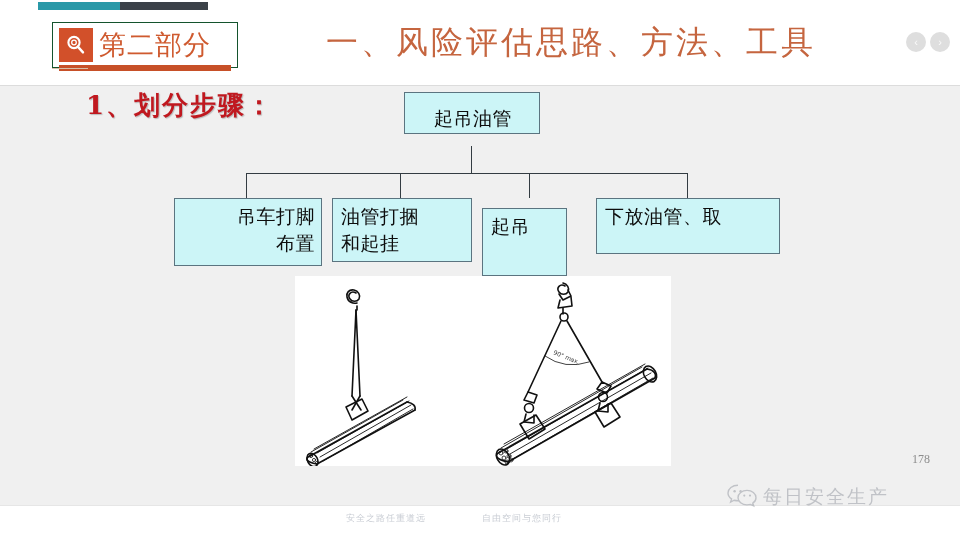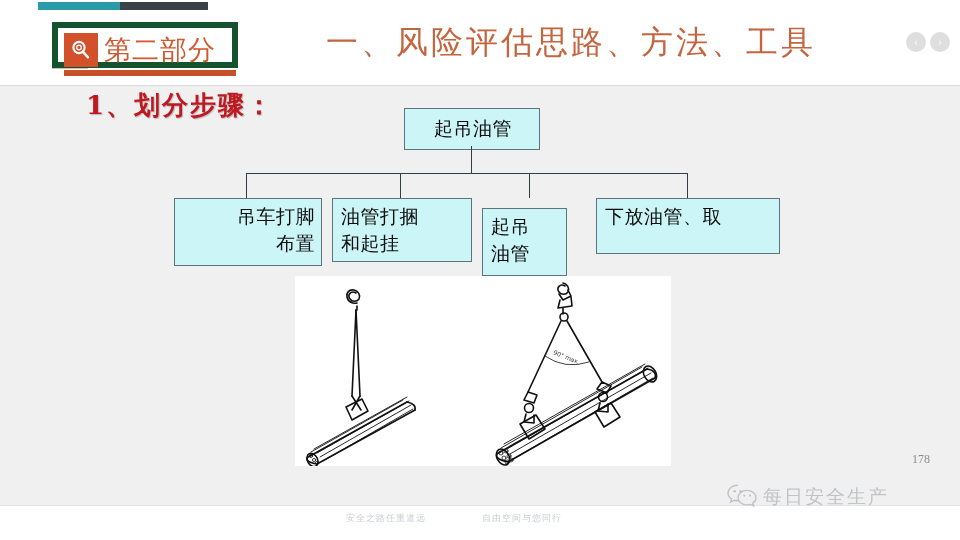--- a/index.html
+++ b/index.html
@@ -43,21 +43,21 @@
     position: absolute; left: 82px; top: 0;
     width: 88px; height: 8px;
     background: #3b4148;
   }
 
   
   .section-badge {
     position: absolute;
     left: 52px; top: 22px;
     width: 186px; height: 46px;
-    border: 6px solid #14532d;
+    border: 1px solid #14532d;
     box-sizing: border-box;
     background: #ffffff;
   }
   .badge-icon {
     position: absolute;
     left: 6px; top: 5px;
     width: 34px; height: 34px;
     background: #d2502a;
     display: flex;
     align-items: center;
@@ -145,24 +145,24 @@
     background: #ccf5f7;
     border: 1px solid #5b7480;
     font-family: "DejaVu Serif", "Liberation Serif", serif;
     font-size: 19px;
     color: #0d0d0d;
     line-height: 27px;
     letter-spacing: 0.5px;
     padding: 4px 6px 0 8px;
   }
   #box-root {
-    left: 404px; top: 108px;
+    left: 404px; top: 92px;
     width: 136px; height: 42px;
     text-align: center;
-    padding-top: 6px;
+    padding-top: 12px;
   }
   #box-1 { left: 174px; top: 198px; width: 148px; height: 68px; text-align: right; }
   #box-2 { left: 332px; top: 198px; width: 140px; height: 64px; }
   #box-3 { left: 482px; top: 208px; width: 85px;  height: 68px; }
   #box-4 { left: 596px; top: 198px; width: 184px; height: 56px; }
 
   .conn {
     position: absolute;
     background: #333c42;
   }
@@ -274,21 +274,20 @@
     <div class="fbox" id="box-1">
       <div>吊车打脚</div>
       <div>布置</div>
     </div>
     <div class="fbox" id="box-2">
       <div>油管打捆</div>
       <div>和起挂</div>
     </div>
     <div class="fbox" id="box-3">
       <div>起吊</div>
-      <div>油管</div>
     </div>
     <div class="fbox" id="box-4">
       <div>下放油管、取</div>
     </div>
   </div>
 
   <div class="pic-panel">
     <svg width="376" height="190" viewBox="0 0 376 190">
       <g fill="none" stroke="#111111" stroke-width="1.6" stroke-linecap="round" stroke-linejoin="round">
 

